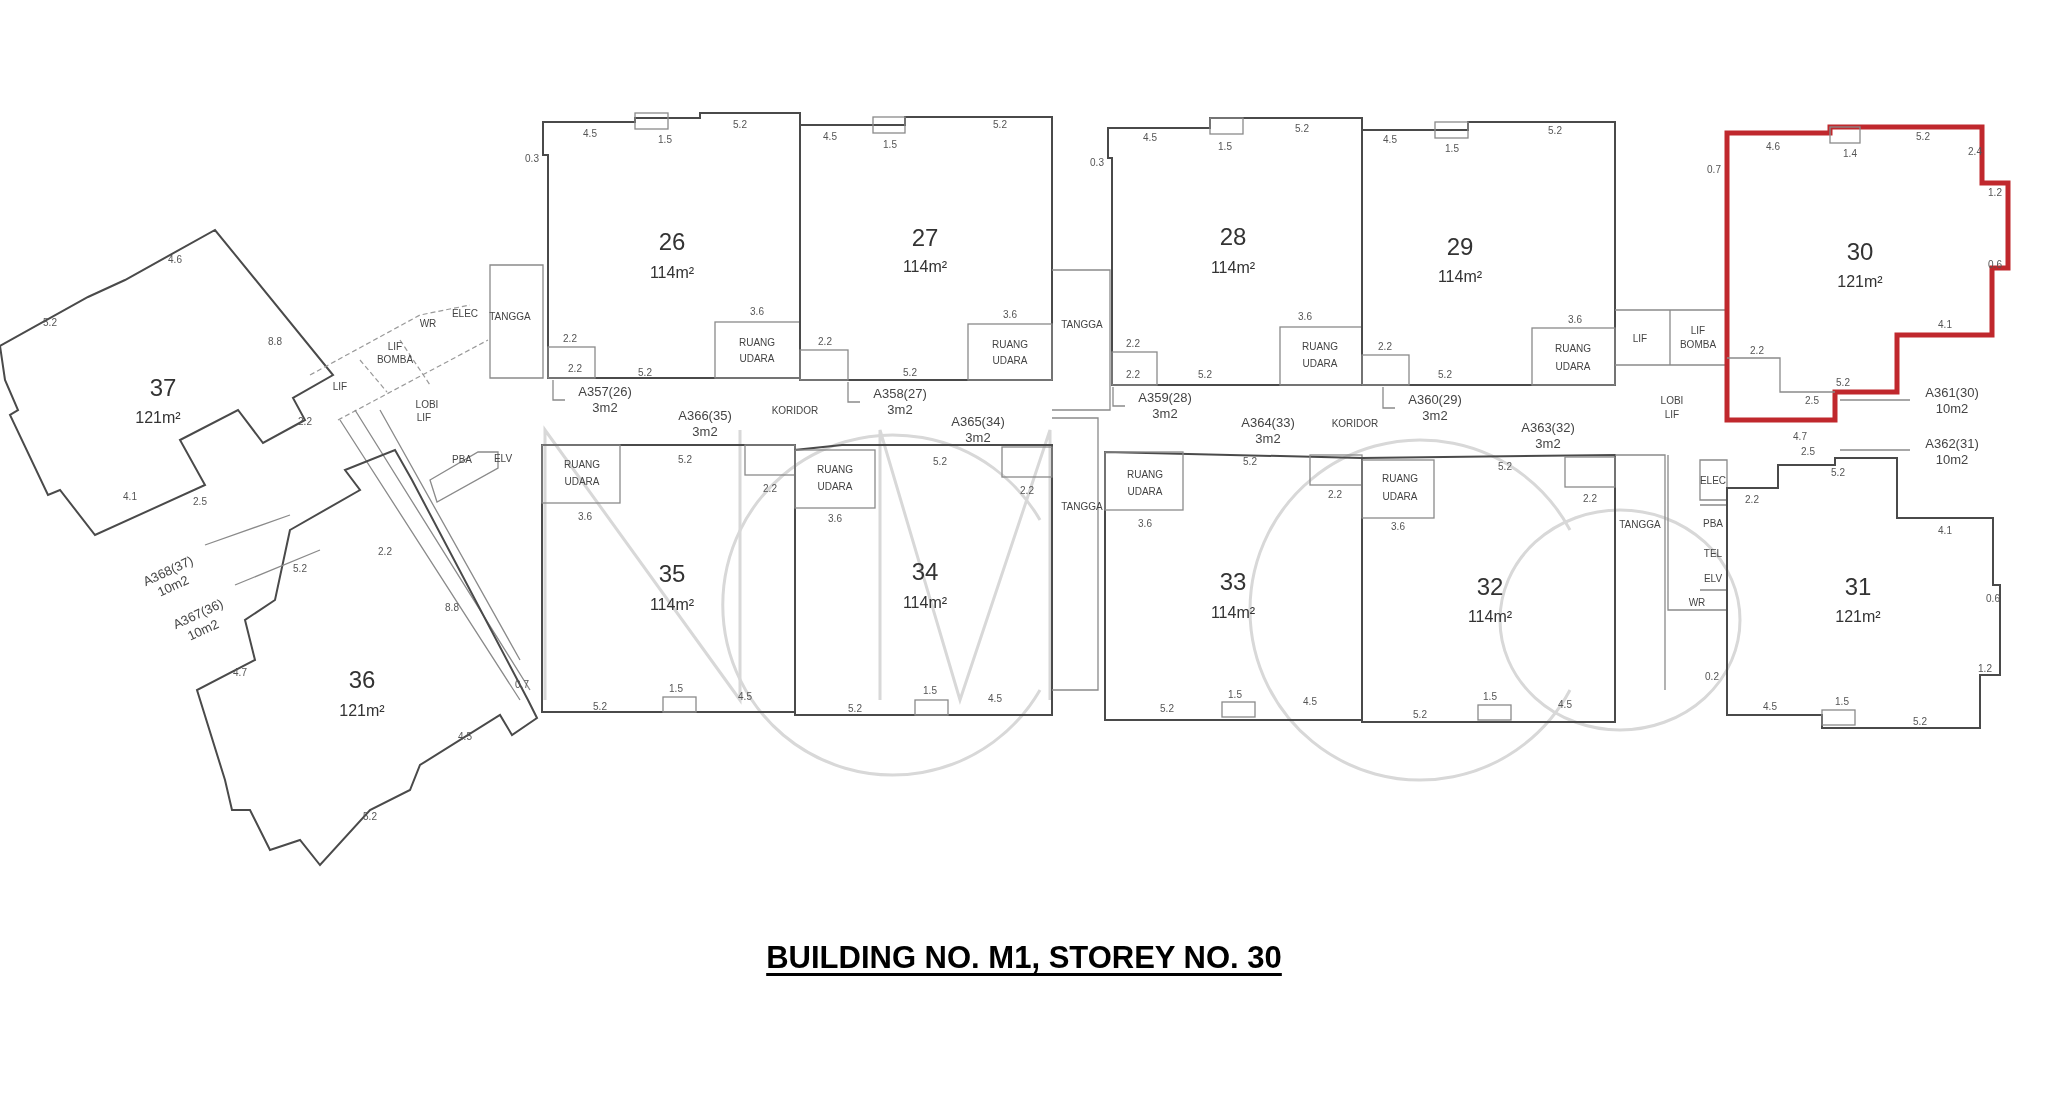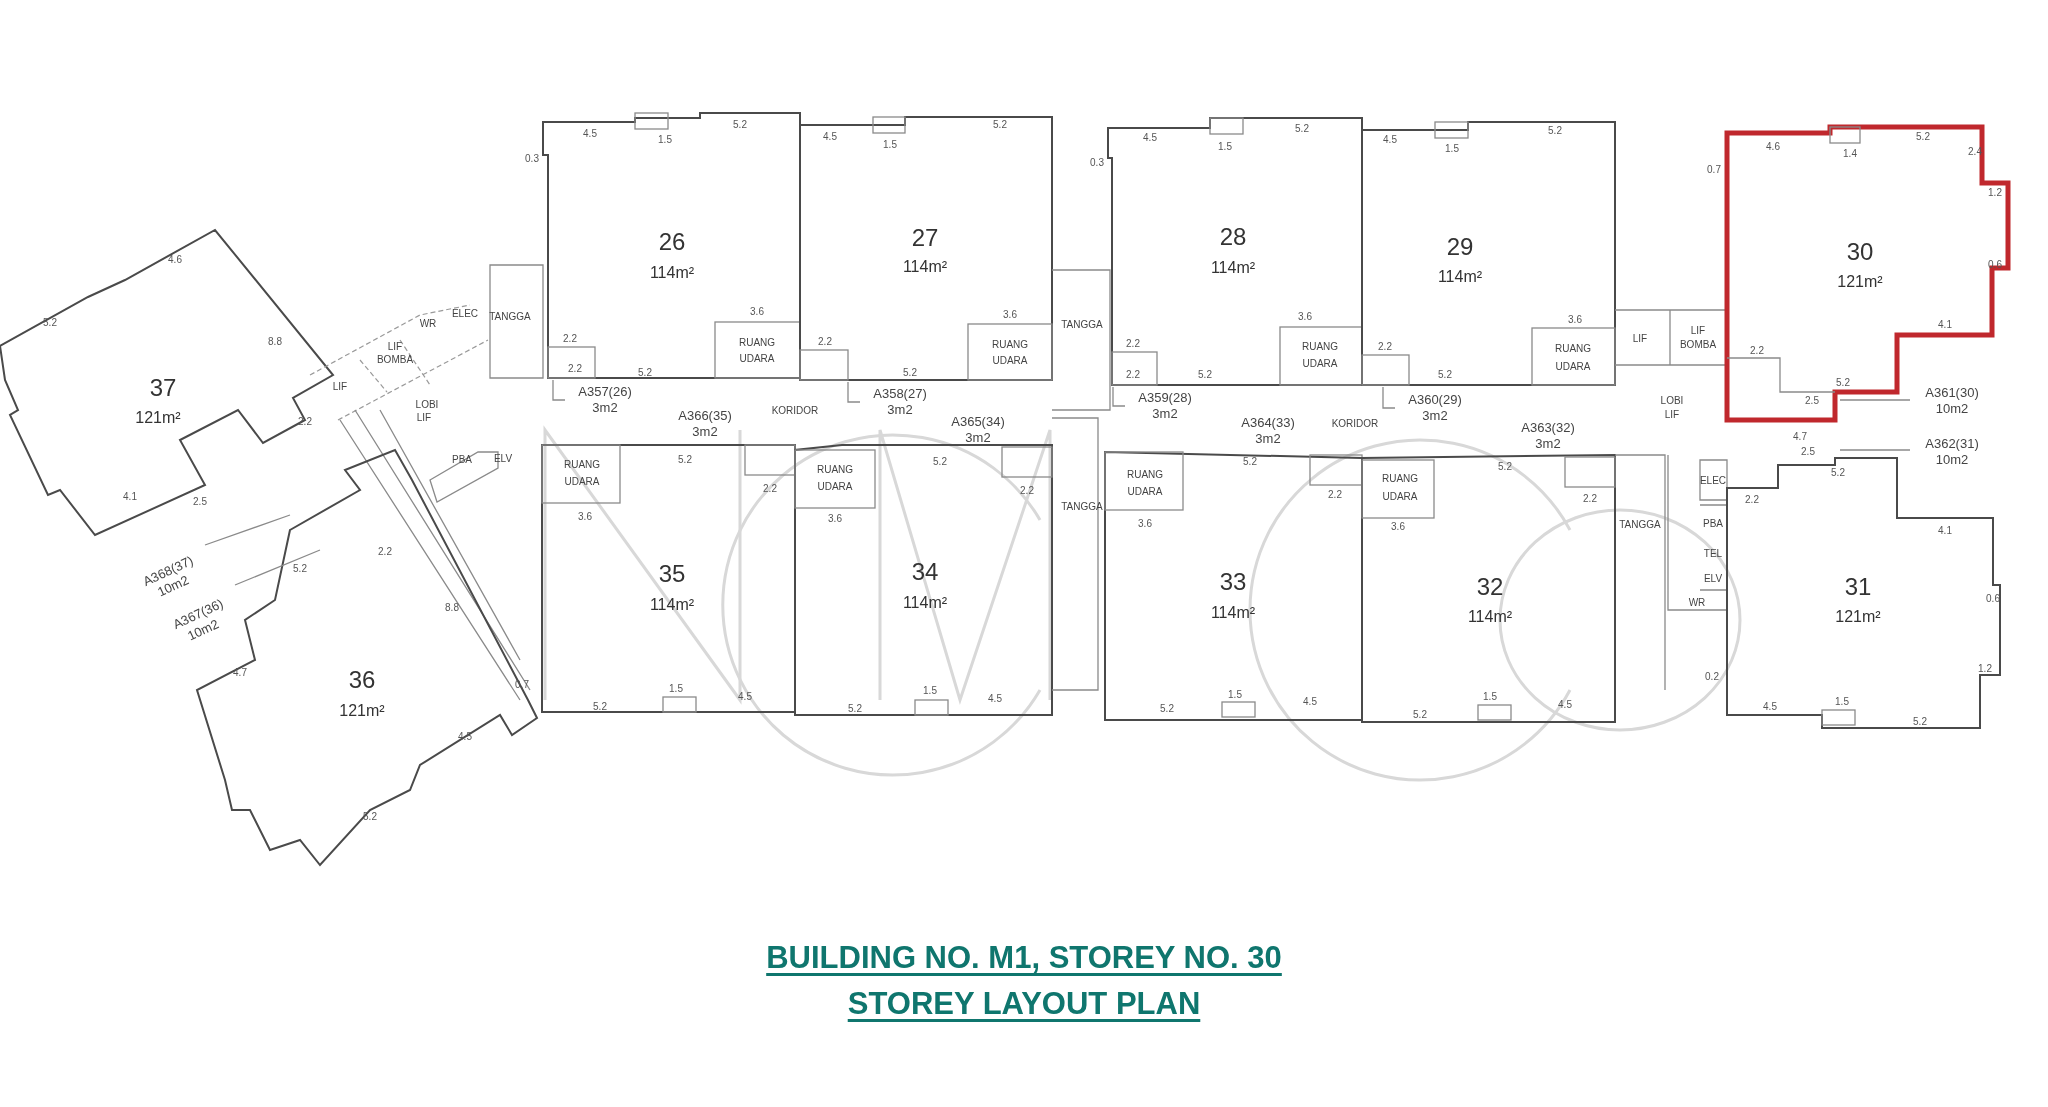--- a/index.html
+++ b/index.html
@@ -9,21 +9,21 @@
   .thin { fill: none; stroke: #8a8a8a; stroke-width: 1.3; }
   .dash { fill: none; stroke: #9a9a9a; stroke-width: 1.2; stroke-dasharray: 5 3; }
   .hl { fill: none; stroke: #c0282d; stroke-width: 5; }
   .unit-no { font-size: 24px; fill: #333; text-anchor: middle; font-family: "Liberation Sans", sans-serif; }
   .unit-area { font-size: 16px; fill: #333; text-anchor: middle; font-family: "Liberation Sans", sans-serif; }
   .dim { font-size: 10px; fill: #555; text-anchor: middle; font-family: "Liberation Sans", sans-serif; }
   .room { font-size: 10px; fill: #444; text-anchor: middle; font-family: "Liberation Sans", sans-serif; }
   .acc { font-size: 13px; fill: #444; text-anchor: middle; font-family: "Liberation Sans", sans-serif; }
   .wm { fill: none; stroke: #d8d8d8; stroke-width: 3; }
   #title-block { position: absolute; left: 0; top: 935px; width: 2048px; text-align: center; }
-  #title-block div { font-family: "Liberation Sans", sans-serif; font-weight: bold; font-size: 31px; color: #0f766e; text-decoration: underline; text-underline-offset: 5px; line-height: 46px; }
+  #title-block div { font-family: "Liberation Sans", sans-serif; font-weight: bold; font-size: 31px; color: #000000; text-decoration: underline; text-underline-offset: 5px; line-height: 46px; }
 </style>
 </head>
 <body>
 
 <svg id="plan" viewBox="0 0 2048 1107" xmlns="http://www.w3.org/2000/svg">
 
   <g>
     <path class="wm" d="M 545 700 L 545 430 L 740 700 L 740 430"></path>
     <path class="wm" d="M 1040 520 A 170 170 0 1 0 1040 690"></path>
     <path class="wm" d="M 880 700 L 880 430 L 960 700 L 1050 430 L 1050 700"></path>
@@ -320,14 +320,13 @@
     <path class="thin" d="M 205 545 L 290 515 M 235 585 L 320 550"></path>
     <text class="acc" x="170" y="575" transform="rotate(-25 170 575)">A368(37)</text>
     <text class="acc" x="175" y="590" transform="rotate(-25 175 590)">10m2</text>
     <text class="acc" x="200" y="618" transform="rotate(-25 200 618)">A367(36)</text>
     <text class="acc" x="205" y="634" transform="rotate(-25 205 634)">10m2</text>
   </g>
 </svg>
 
 <div id="title-block">
   <div>BUILDING NO. M1, STOREY NO. 30</div>
-  <div>STOREY LAYOUT PLAN</div>
 </div>
 
 </body></html>

